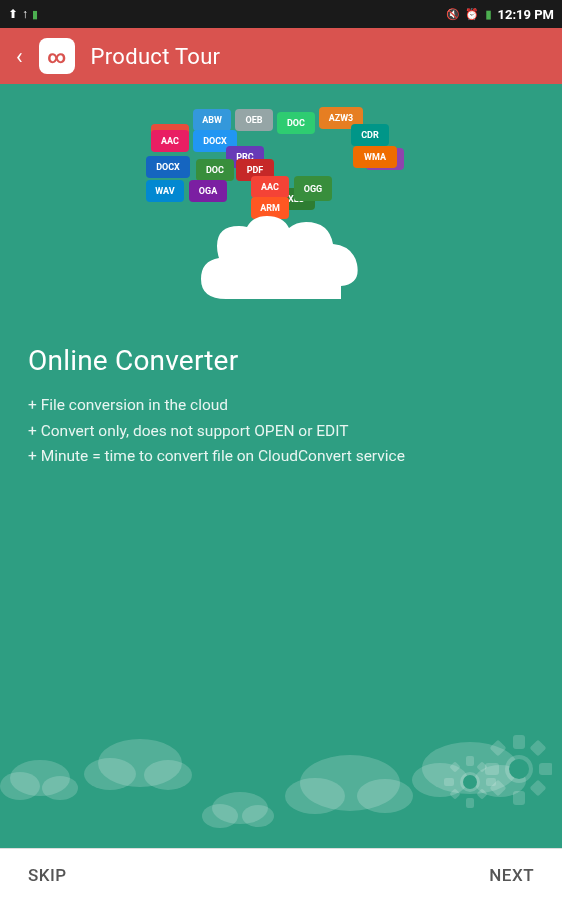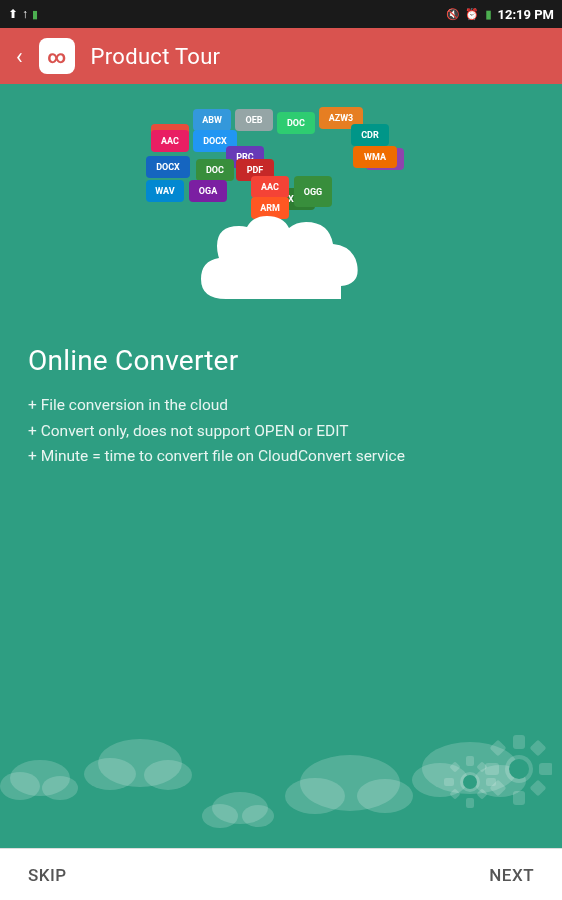--- a/index.html
+++ b/index.html
@@ -234,21 +234,21 @@
         <div class="tag" style="background-color: rgb(0, 150, 136); top: 20px; left: 210px; width: 38px; height: 22px;">CDR</div>
         <div class="tag" style="background-color: rgb(103, 58, 183); top: 42px; left: 85px; width: 38px; height: 22px;">PRC</div>
         <div class="tag" style="background-color: rgb(21, 101, 192); top: 52px; left: 5px; width: 44px; height: 22px;">DOCX</div>
         <div class="tag" style="background-color: rgb(56, 142, 60); top: 55px; left: 55px; width: 38px; height: 22px;">DOC</div>
         <div class="tag" style="background-color: rgb(198, 40, 40); top: 55px; left: 95px; width: 38px; height: 22px;">PDF</div>
         <div class="tag" style="background-color: rgb(46, 125, 50); top: 52px; left: 136px; width: 38px; height: 22px; margin-top: 32px;">XLS</div>
         <div class="tag" style="background-color: rgb(239, 108, 0); top: 42px; left: 212px; width: 44px; height: 22px;">WMA</div>
         <div class="tag" style="background-color: rgb(2, 136, 209); top: 76px; left: 5px; width: 38px; height: 22px;">WAV</div>
         <div class="tag" style="background-color: rgb(123, 31, 162); top: 76px; left: 48px; width: 38px; height: 22px;">OGA</div>
         <div class="tag" style="background-color: rgb(244, 67, 54); top: 72px; left: 110px; width: 38px; height: 22px;">AAC</div>
-        <div class="tag" style="background-color: rgb(56, 142, 60); top: 72px; left: 153px; width: 38px; height: 31px;">OGG</div>
+        <div class="tag" style="background-color: rgb(56, 142, 60); top: 72px; left: 153px; width: 38px; height: 25px;">OGG</div>
         <div class="tag" style="background-color: rgb(255, 87, 34); top: 93px; left: 110px; width: 38px; height: 22px; text-align: right;">ARM</div>
       </div>
 
     <div class="cloud-shape">
       <svg viewBox="0 0 200 110" xmlns="http://www.w3.org/2000/svg">
         <path class="cloud-svg" d="M160,85 H45 Q20,85 20,65 Q20,47 38,44 Q36,38 36,32 Q36,12 58,12 Q62,12 66,13 Q72,2 86,2 Q102,2 108,14 Q115,8 125,8 Q148,8 152,30 Q172,32 176,50 Q180,70 160,72 Z"></path>
       </svg>
     </div>
   </div>
 

